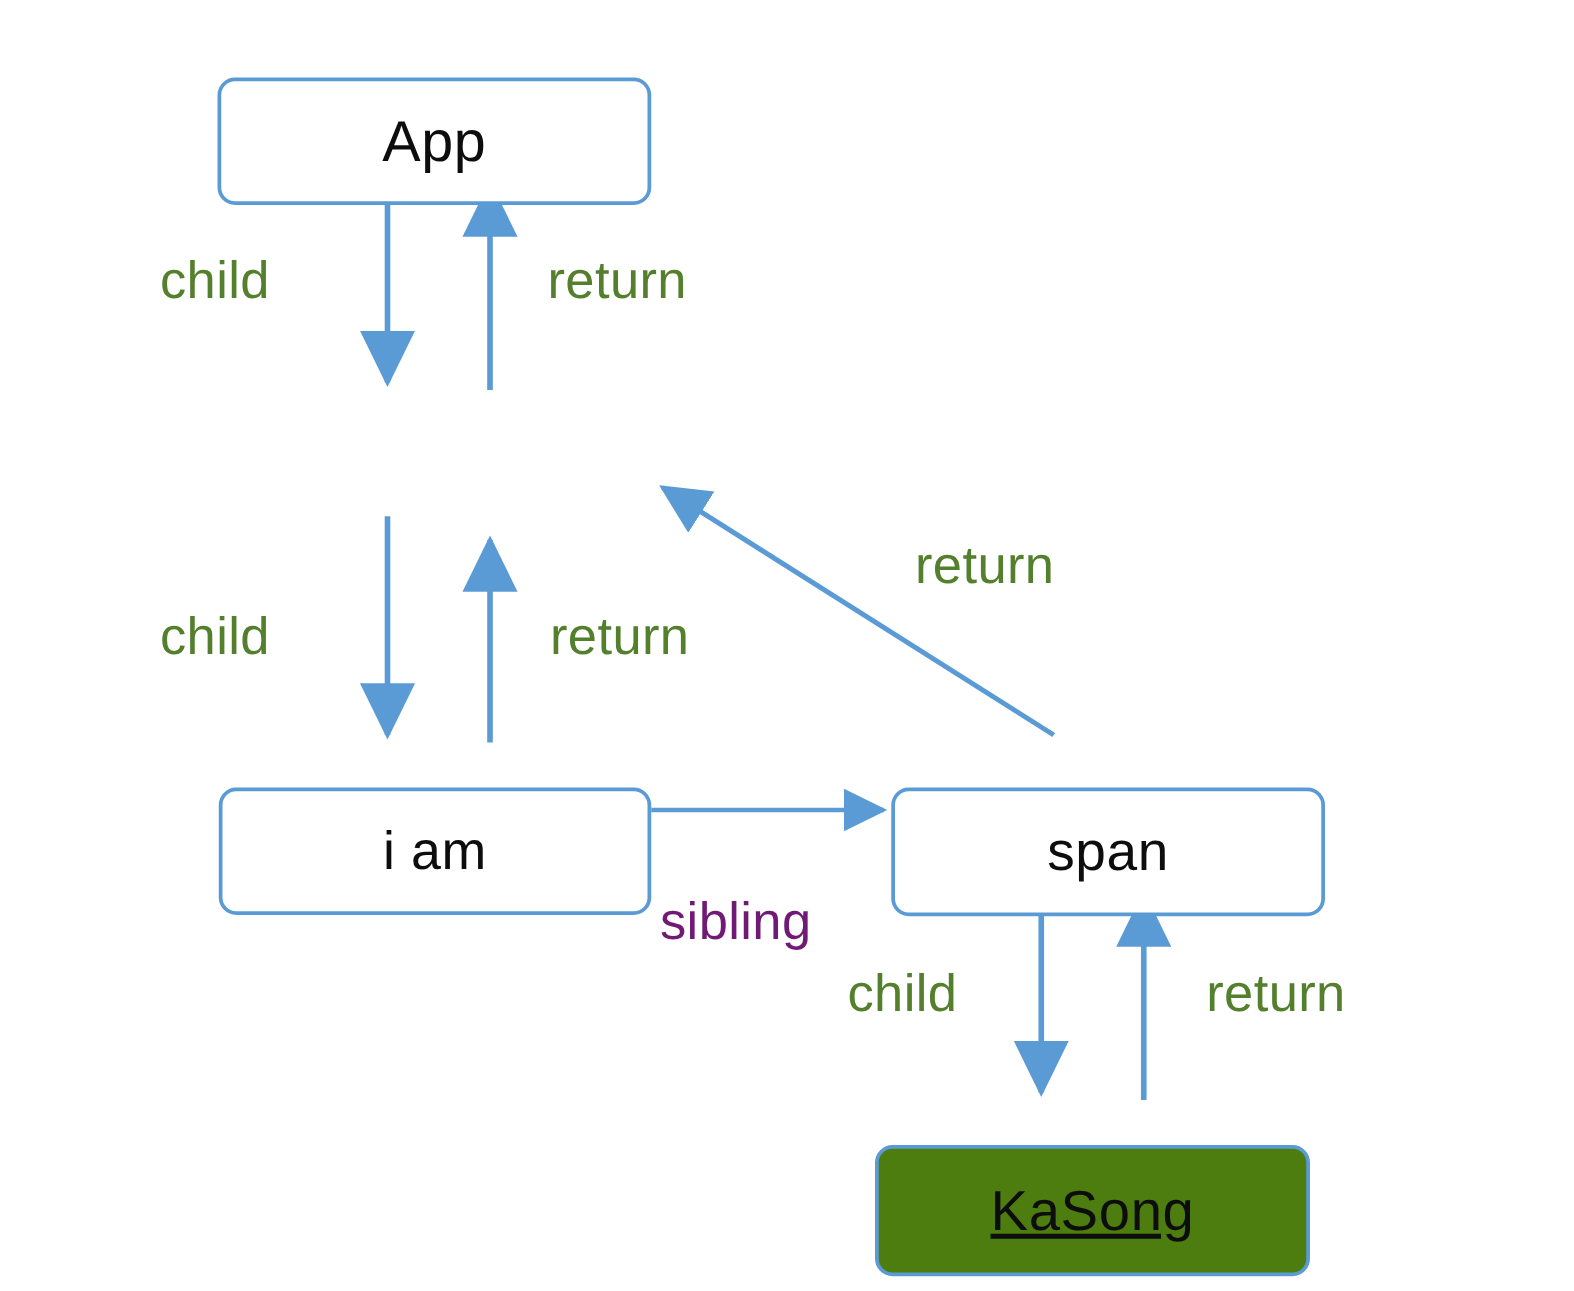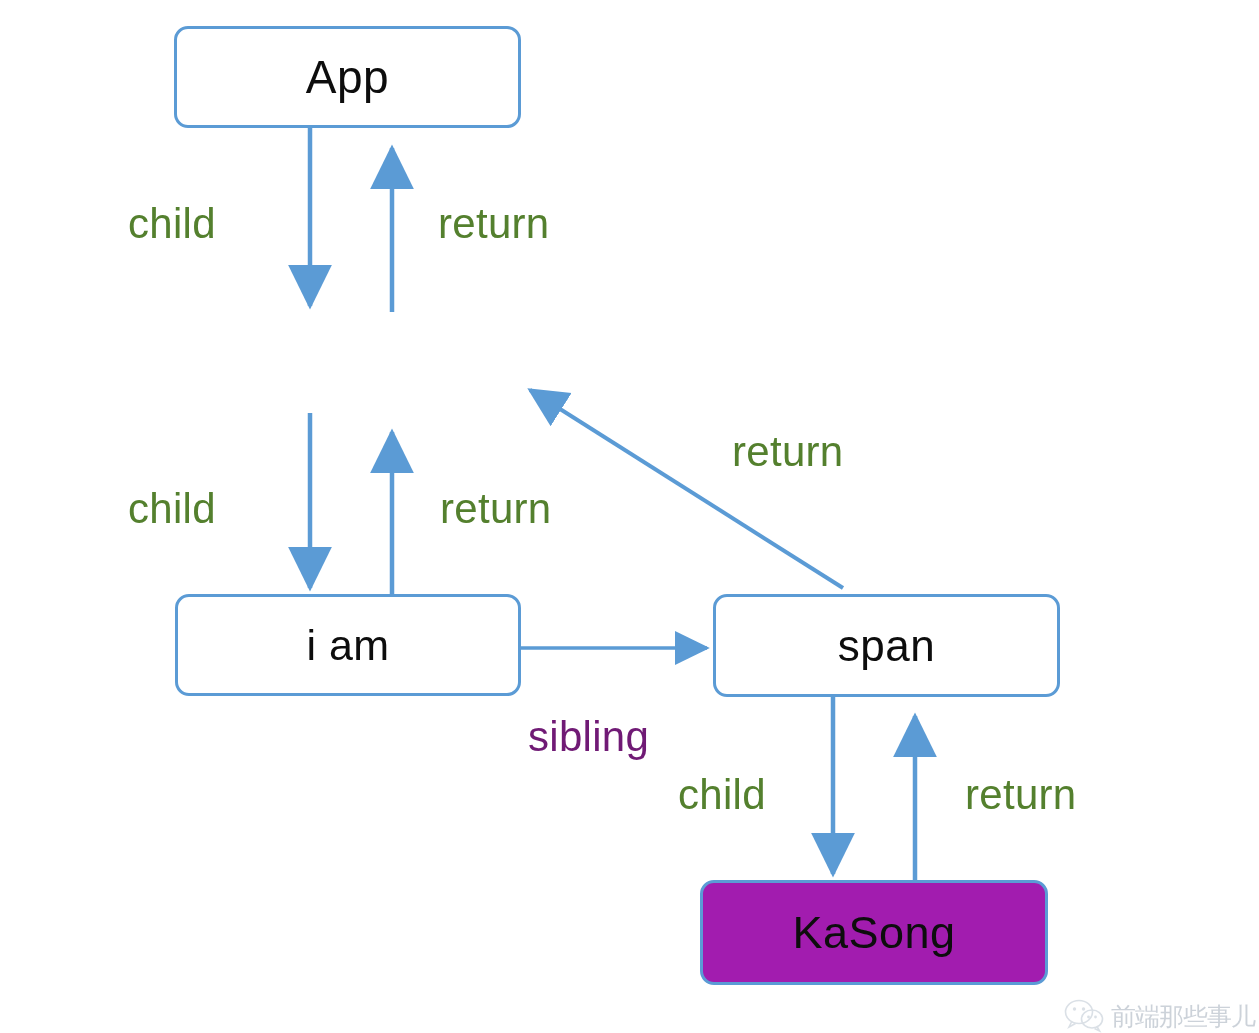--- a/index.html
+++ b/index.html
@@ -30,20 +30,21 @@
     background: #ffffff;
     border: 3px solid #5b9bd5;
     border-radius: 14px;
     display: flex;
     align-items: center;
     justify-content: center;
     color: #0d0d0d;
     font-weight: 400;
     letter-spacing: 0.5px;
     line-height: 1;
+    margin-top: 36px;
   }
   .edge-label {
     position: absolute;
     color: #54802e;
     font-weight: 400;
     white-space: nowrap;
     line-height: 1;
     letter-spacing: 0.3px;
     text-align: right;
   }
@@ -129,39 +130,25 @@
     </g>
   </svg>
 
   <div class="node-box" id="node-app" style="left: 174px; top: 26px; width: 347px; height: 102px; font-size: 46px; border-color: rgb(91, 155, 213); background: rgb(255, 255, 255); color: rgb(13, 13, 13);">App</div>
 
 
   <div class="node-box" id="node-span" style="left: 713px; top: 594px; width: 347px; height: 103px; font-size: 44px; border-color: rgb(91, 155, 213); background: rgb(255, 255, 255); color: rgb(13, 13, 13);">span</div>
 
   <div class="node-box" id="node-iam" style="left: 175px; top: 594px; width: 346px; height: 102px; font-size: 43px; border-color: rgb(91, 155, 213); background: rgb(255, 255, 255); color: rgb(13, 13, 13);">i am</div>
 
-  <div class="node-box" id="node-kasong" style="left: 700px; top: 880px; width: 348px; height: 105px; font-size: 45px; border-color: rgb(91, 155, 213); background: #a21caf; color: rgb(13, 13, 13);">KaSong</div>
+  <div class="node-box" id="node-kasong" style="left: 700px; top: 880px; width: 348px; height: 105px; font-size: 45px; border-color: rgb(91, 155, 213); background: #4d7c0f; color: rgb(13, 13, 13); text-decoration: underline;">KaSong</div>
 
   <div class="edge-label" id="lbl-0" style="left: 128px; top: 203px; font-size: 42px; color: rgb(84, 128, 46);">child</div>
   <div class="edge-label" id="lbl-1" style="left: 438px; top: 203px; font-size: 42px; color: rgb(84, 128, 46);">return</div>
   <div class="edge-label" id="lbl-2" style="left: 128px; top: 488px; font-size: 42px; color: rgb(84, 128, 46);">child</div>
   <div class="edge-label" id="lbl-3" style="left: 440px; top: 488px; font-size: 42px; color: rgb(84, 128, 46);">return</div>
   <div class="edge-label" id="lbl-4" style="left: 732px; top: 431px; font-size: 42px; color: rgb(84, 128, 46);">return</div>
   <div class="edge-label" id="lbl-5" style="left: 528px; top: 716px; font-size: 42px; color: #701a75;">sibling</div>
   <div class="edge-label" id="lbl-6" style="left: 678px; top: 774px; font-size: 42px; color: rgb(84, 128, 46);">child</div>
   <div class="edge-label" id="lbl-7" style="left: 965px; top: 774px; font-size: 42px; color: rgb(84, 128, 46);">return</div>
 
-  <div id="watermark">
-    <svg width="40" height="34" viewBox="0 0 40 34">
-      <ellipse cx="15" cy="13" rx="13.5" ry="11.5" fill="none" stroke="#a9b6c4" stroke-width="1.6"></ellipse>
-      <path d="M8 22 L5 28 L11.5 24.5" fill="none" stroke="#a9b6c4" stroke-width="1.6"></path>
-      <circle cx="10.5" cy="10" r="1.7" fill="#a9b6c4"></circle>
-      <circle cx="19.5" cy="10" r="1.7" fill="#a9b6c4"></circle>
-      <ellipse cx="28" cy="20" rx="10.5" ry="9" fill="none" stroke="#a9b6c4" stroke-width="1.6"></ellipse>
-      <path d="M33 27.5 L35.5 32 L30.5 29.5" fill="none" stroke="#a9b6c4" stroke-width="1.6"></path>
-      <circle cx="24.5" cy="18" r="1.4" fill="#a9b6c4"></circle>
-      <circle cx="31.5" cy="18" r="1.4" fill="#a9b6c4"></circle>
-    </svg>
-    <span class="wm-text">前端那些事儿</span>
-    <span class="wm-url">https://blog.csdn.net/?ref=7hs</span>
-  </div>
 
 </div>
 
 </body></html>

